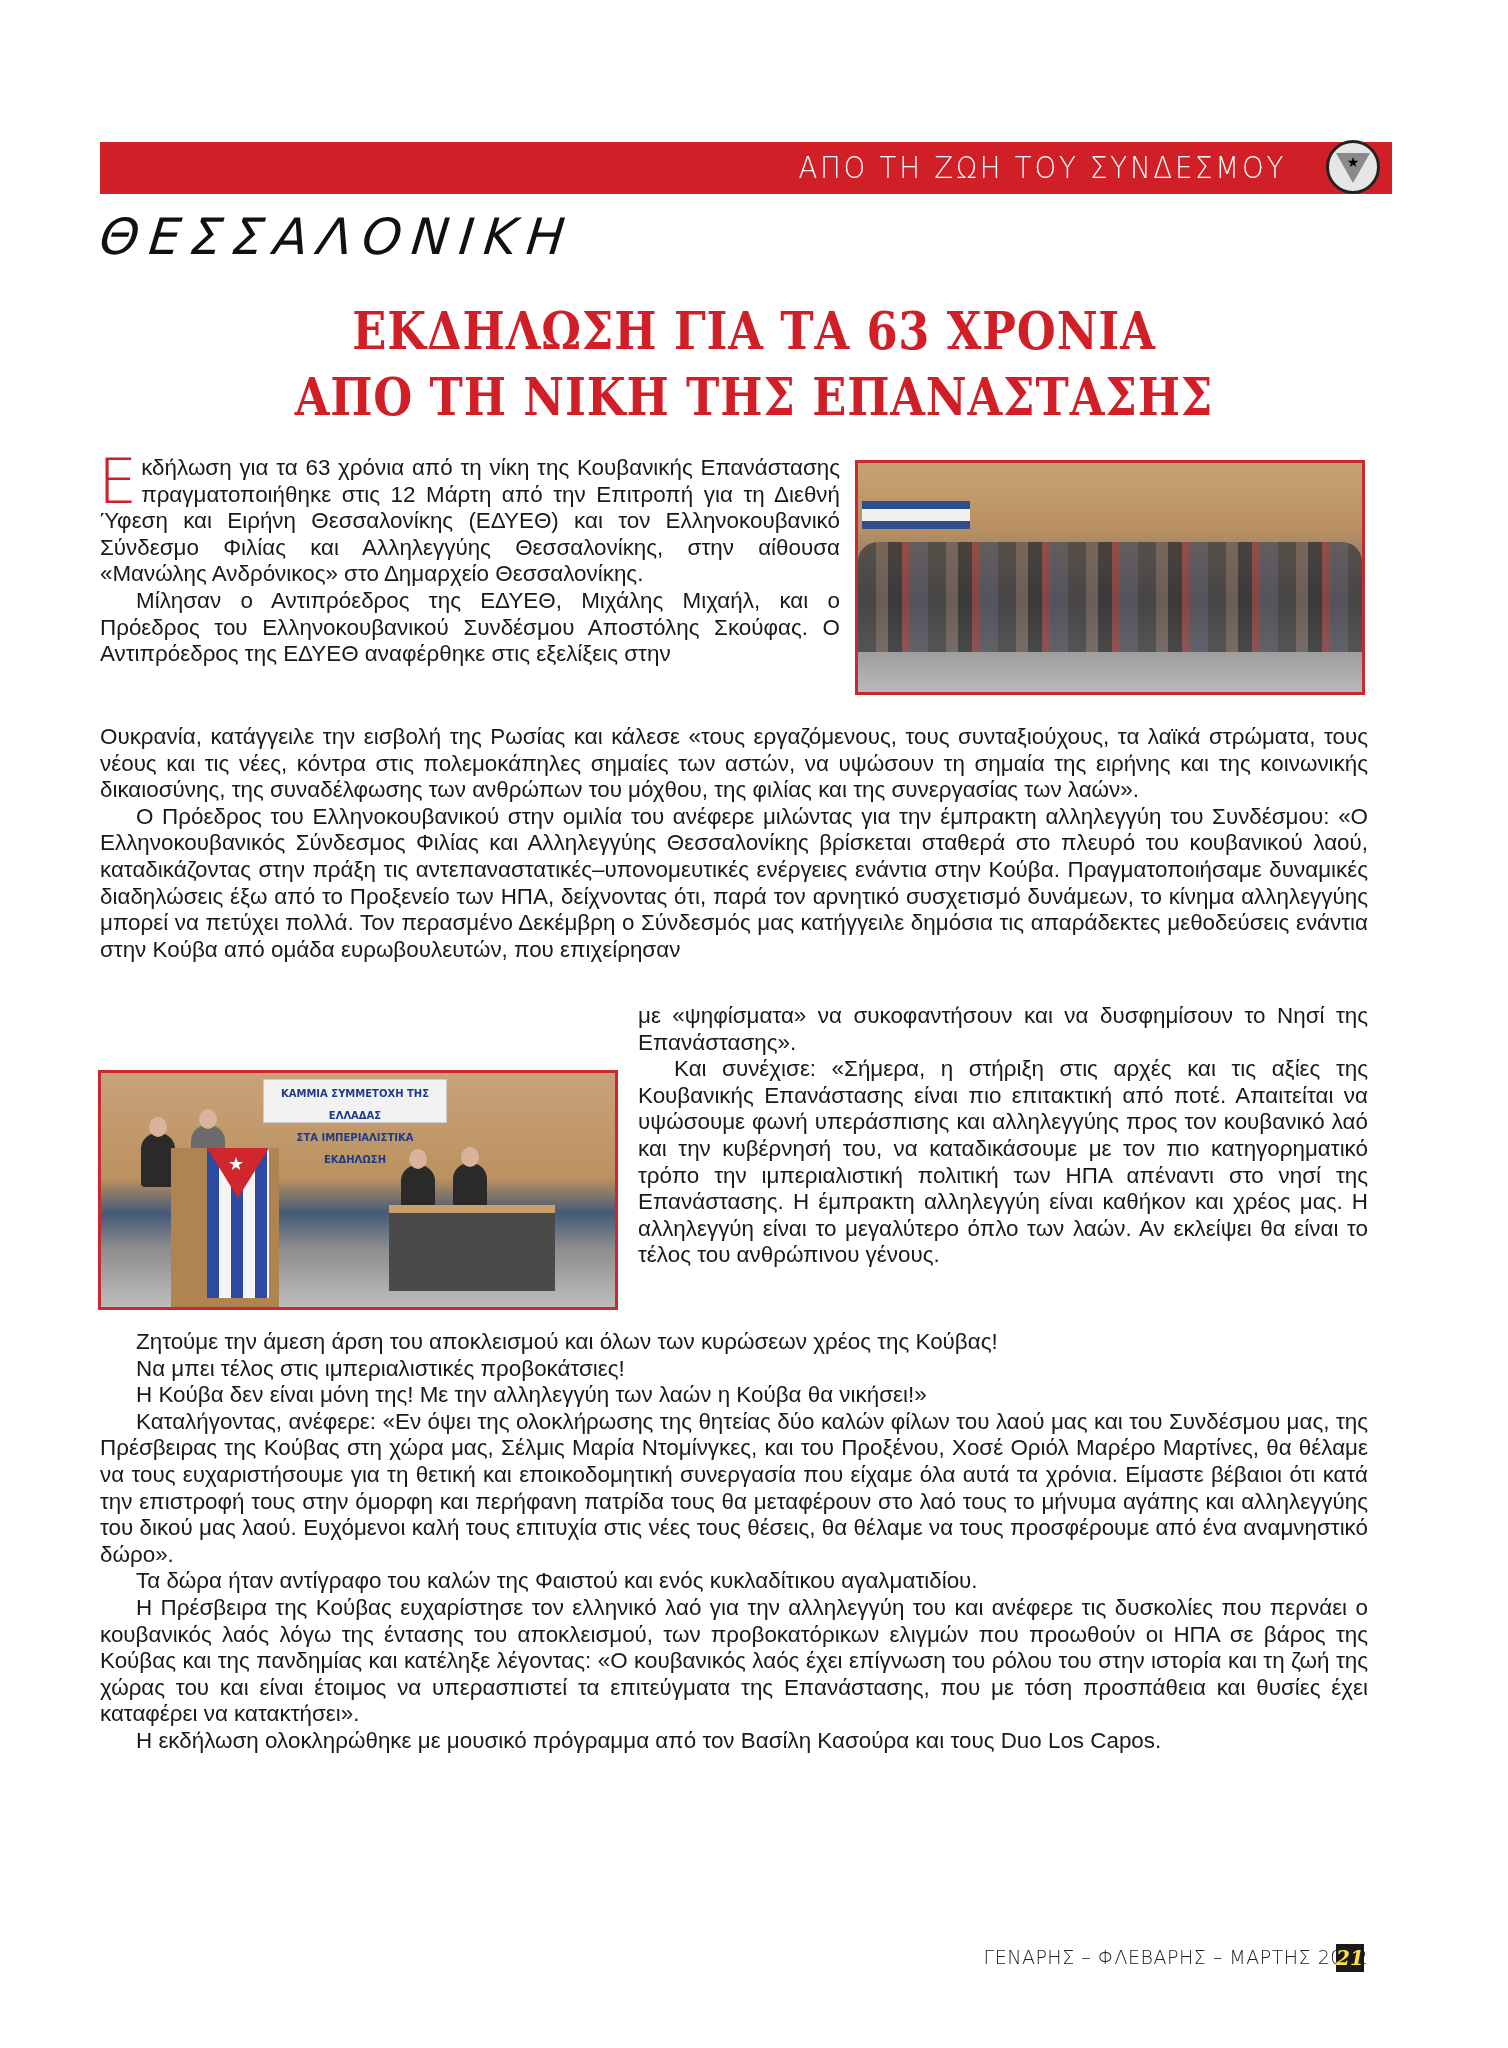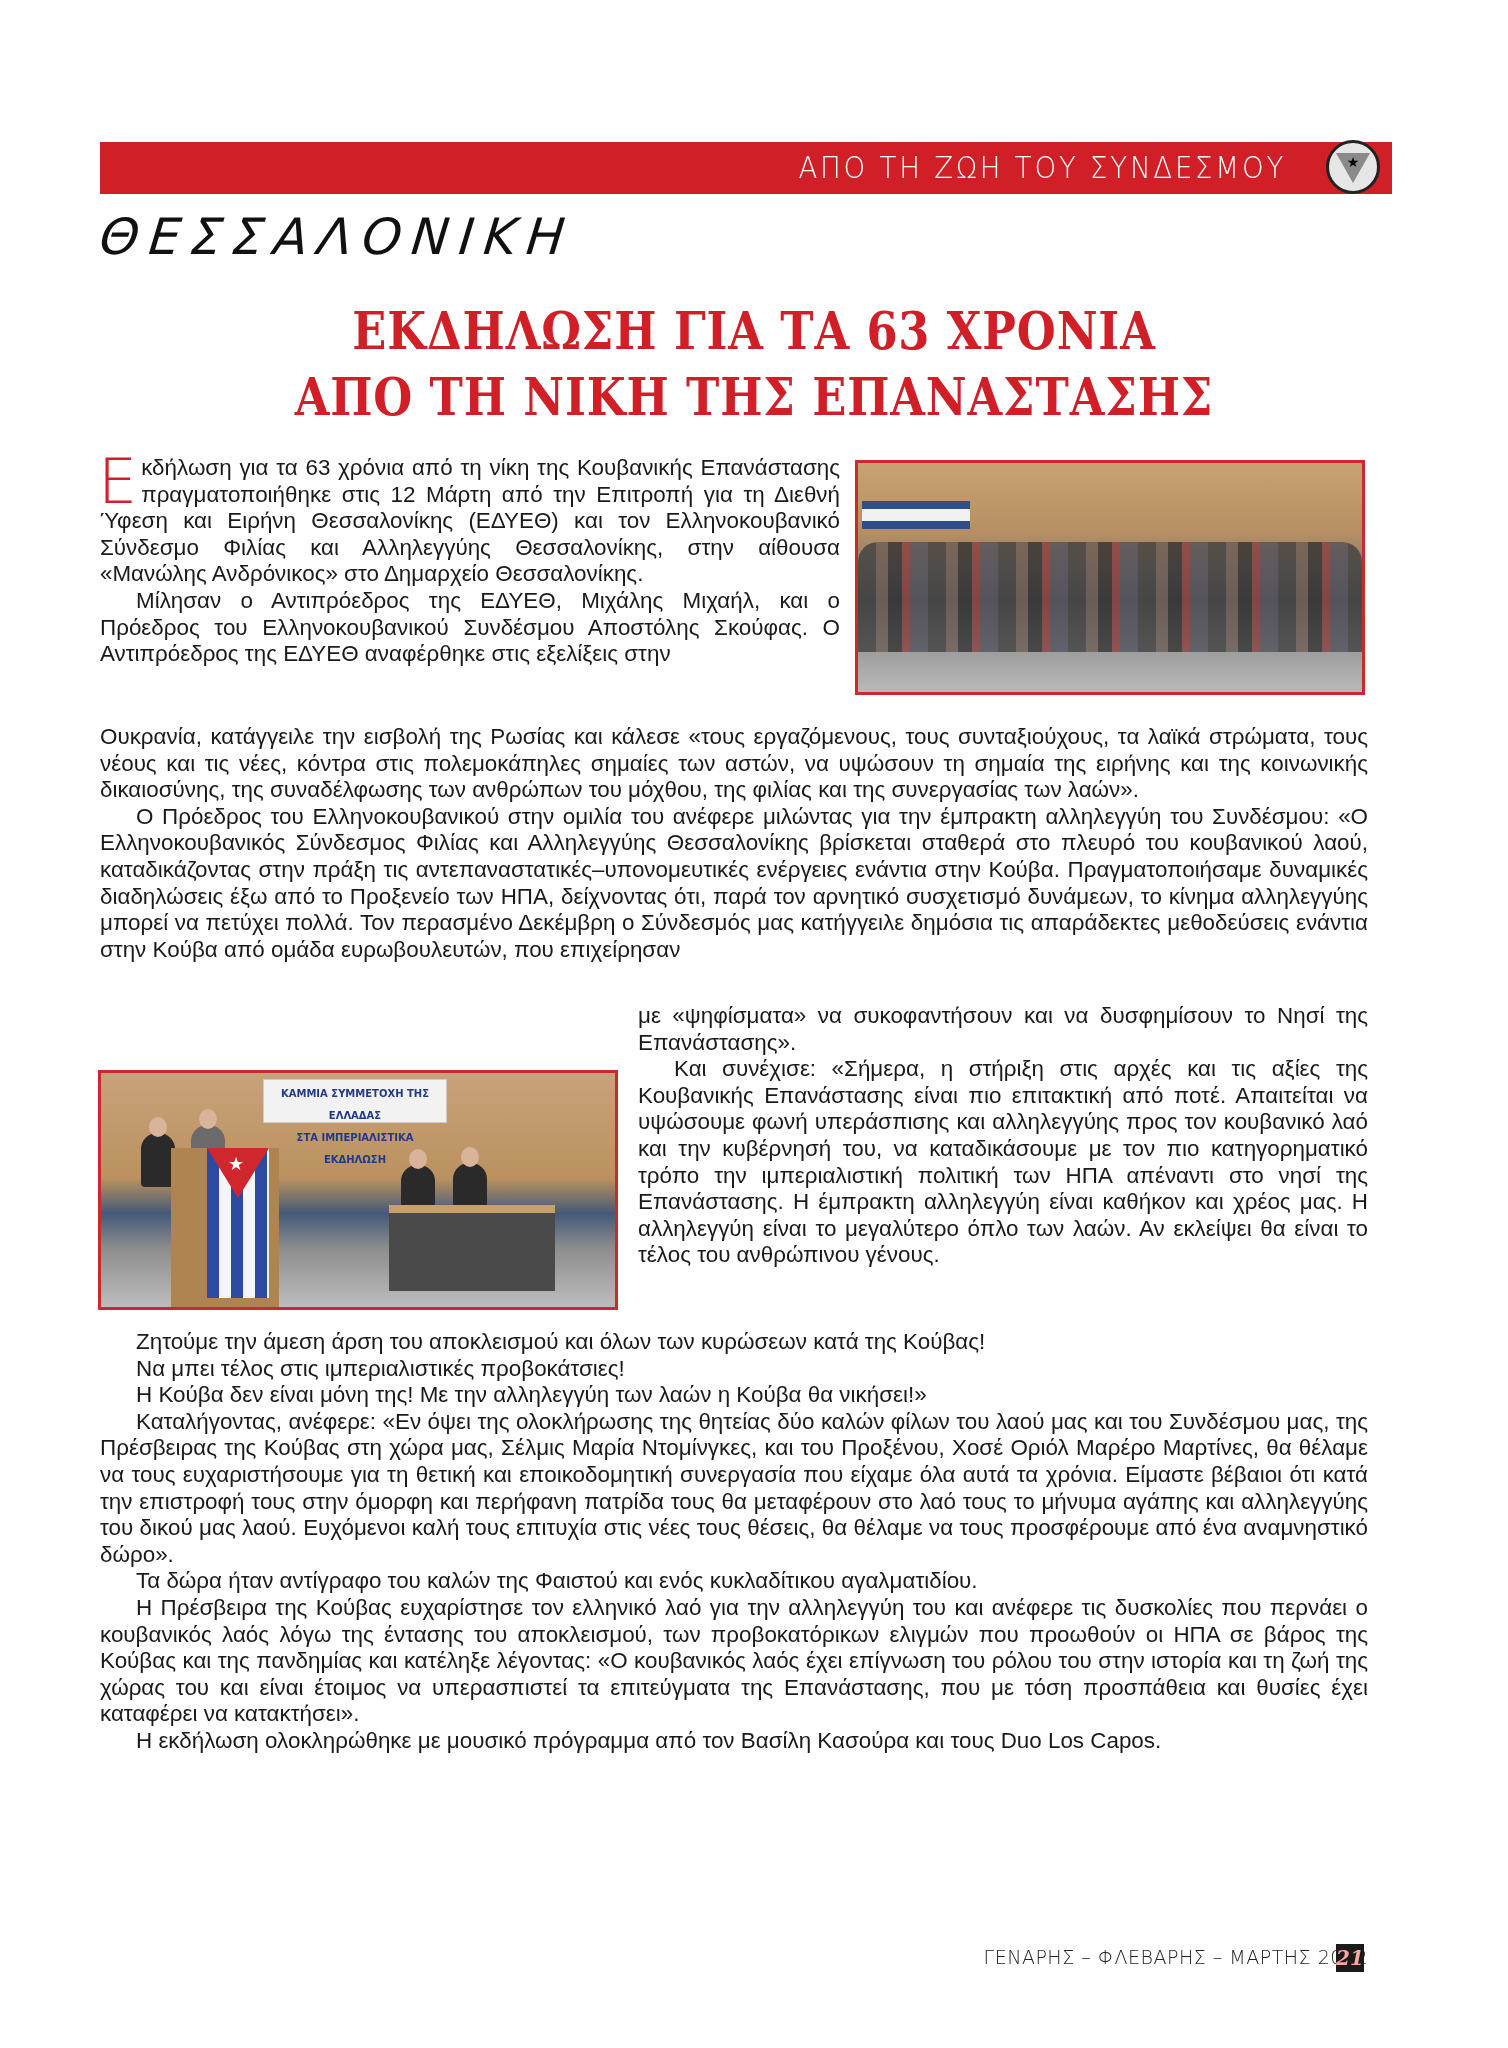--- a/index.html
+++ b/index.html
@@ -62,21 +62,21 @@
               border-left:31px solid transparent; border-right:31px solid transparent; border-top:50px solid #d0262e; }
   .flag-star { position:absolute; left:127px; top:82px; color:#fff; font-size:18px; line-height:18px; }
   .table { position:absolute; left:288px; top:132px; width:166px; height:78px; background:#4a4a4a;
            border-top:8px solid #c8a06c; }
   .person { position:absolute; width:34px; height:54px; border-radius:16px 16px 4px 4px; background:#2a2a2a; }
   .head { position:absolute; width:18px; height:20px; border-radius:50%; background:#d9b49a; }
 
   .footer { position:absolute; right:140px; top:1946px; font-family:"DejaVu Sans", sans-serif;
             font-size:19px; color:#222; letter-spacing:0.5px; font-weight:300; }
   .pagenum { position:absolute; left:1336px; top:1944px; width:28px; height:28px; background:#1a1a1a;
-             color:#fca5a5; font-family:"DejaVu Serif", serif; font-style:italic; font-weight:bold;
+             color:#fde047; font-family:"DejaVu Serif", serif; font-style:italic; font-weight:bold;
              font-size:20px; line-height:28px; text-align:center; }
 </style>
 </head>
 <body>
 
 <div class="banner">
   <span class="banner-text">ΑΠΟ ΤΗ ΖΩΗ ΤΟΥ ΣΥΝΔΕΣΜΟΥ</span>
   <div class="emblem">
     <div class="tri"></div>
     <div class="star">★</div>
@@ -124,21 +124,21 @@
   <div class="head" style="left:360px;top:74px;"></div>
   <div class="table"></div>
 </div>
 
 <div class="body-text col-right">
   <p>με «ψηφίσματα» να συκοφαντήσουν και να δυσφημίσουν το Νησί της Επανάστασης».</p>
   <p class="indent">Και συνέχισε: «Σήμερα, η στήριξη στις αρχές και τις αξίες της Κουβανικής Επανάστασης είναι πιο επιτακτική από ποτέ. Απαιτείται να υψώσουμε φωνή υπεράσπισης και αλληλεγγύης προς τον κουβανικό λαό και την κυβέρνησή του, να καταδικάσουμε με τον πιο κατηγορηματικό τρόπο την ιμπεριαλιστική πολιτική των ΗΠΑ απέναντι στο νησί της Επανάστασης. Η έμπρακτη αλληλεγγύη είναι καθήκον και χρέος μας. Η αλληλεγγύη είναι το μεγαλύτερο όπλο των λαών. Αν εκλείψει θα είναι το τέλος του ανθρώπινου γένους.</p>
 </div>
 
 <div class="body-text full2">
-  <p class="indent">Ζητούμε την άμεση άρση του αποκλεισμού και όλων των κυρώσεων κατά της Κούβας!</p>
+  <p class="indent">Ζητούμε την άμεση άρση του αποκλεισμού και όλων των κυρώσεων χρέος της Κούβας!</p>
   <p class="indent">Να μπει τέλος στις ιμπεριαλιστικές προβοκάτσιες!</p>
   <p class="indent">Η Κούβα δεν είναι μόνη της! Με την αλληλεγγύη των λαών η Κούβα θα νικήσει!»</p>
   <p class="indent">Καταλήγοντας, ανέφερε: «Εν όψει της ολοκλήρωσης της θητείας δύο καλών φίλων του λαού μας και του Συνδέσμου μας, της Πρέσβειρας της Κούβας στη χώρα μας, Σέλμις Μαρία Ντομίνγκες, και του Προξένου, Χοσέ Οριόλ Μαρέρο Μαρτίνες, θα θέλαμε να τους ευχαριστήσουμε για τη θετική και εποικοδομητική συνεργασία που είχαμε όλα αυτά τα χρόνια. Είμαστε βέβαιοι ότι κατά την επιστροφή τους στην όμορφη και περήφανη πατρίδα τους θα μεταφέρουν στο λαό τους το μήνυμα αγάπης και αλληλεγγύης του δικού μας λαού. Ευχόμενοι καλή τους επιτυχία στις νέες τους θέσεις, θα θέλαμε να τους προσφέρουμε από ένα αναμνηστικό δώρο».</p>
   <p class="indent">Τα δώρα ήταν αντίγραφο του καλών της Φαιστού και ενός κυκλαδίτικου αγαλματιδίου.</p>
   <p class="indent">Η Πρέσβειρα της Κούβας ευχαρίστησε τον ελληνικό λαό για την αλληλεγγύη του και ανέφερε τις δυσκολίες που περνάει ο κουβανικός λαός λόγω της έντασης του αποκλεισμού, των προβοκατόρικων ελιγμών που προωθούν οι ΗΠΑ σε βάρος της Κούβας και της πανδημίας και κατέληξε λέγοντας: «Ο κουβανικός λαός έχει επίγνωση του ρόλου του στην ιστορία και τη ζωή της χώρας του και είναι έτοιμος να υπερασπιστεί τα επιτεύγματα της Επανάστασης, που με τόση προσπάθεια και θυσίες έχει καταφέρει να κατακτήσει».</p>
   <p class="indent">Η εκδήλωση ολοκληρώθηκε με μουσικό πρόγραμμα από τον Βασίλη Κασούρα και τους Duo Los Capos.</p>
 </div>
 
 <div class="footer">ΓΕΝΑΡΗΣ – ΦΛΕΒΑΡΗΣ – ΜΑΡΤΗΣ 2022</div>
 <div class="pagenum">21</div>

